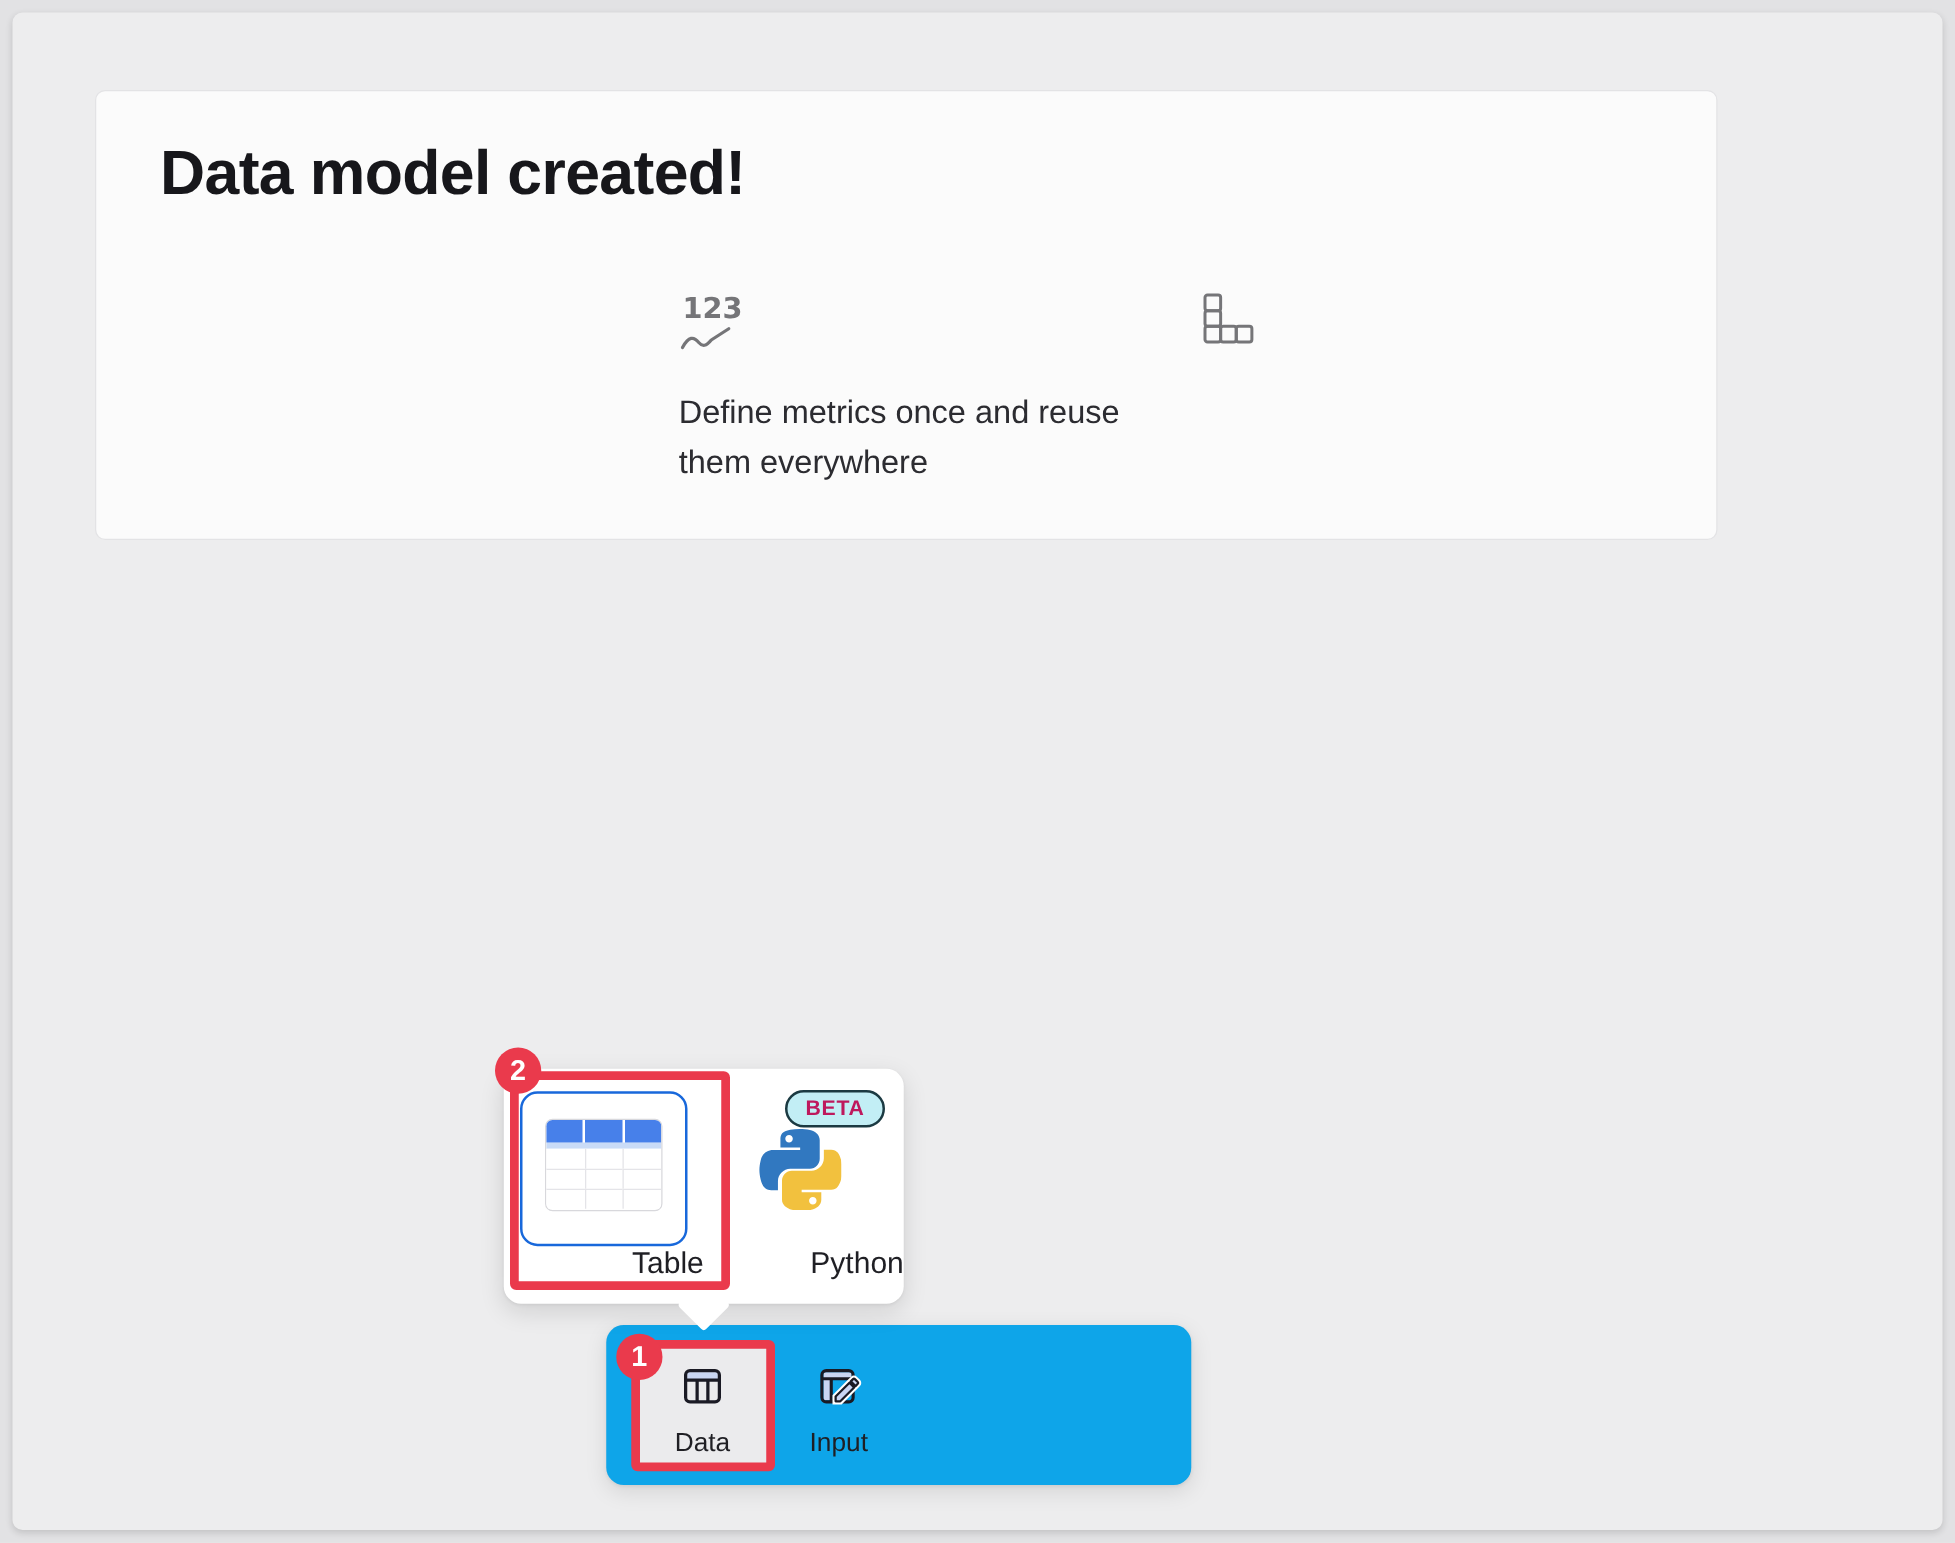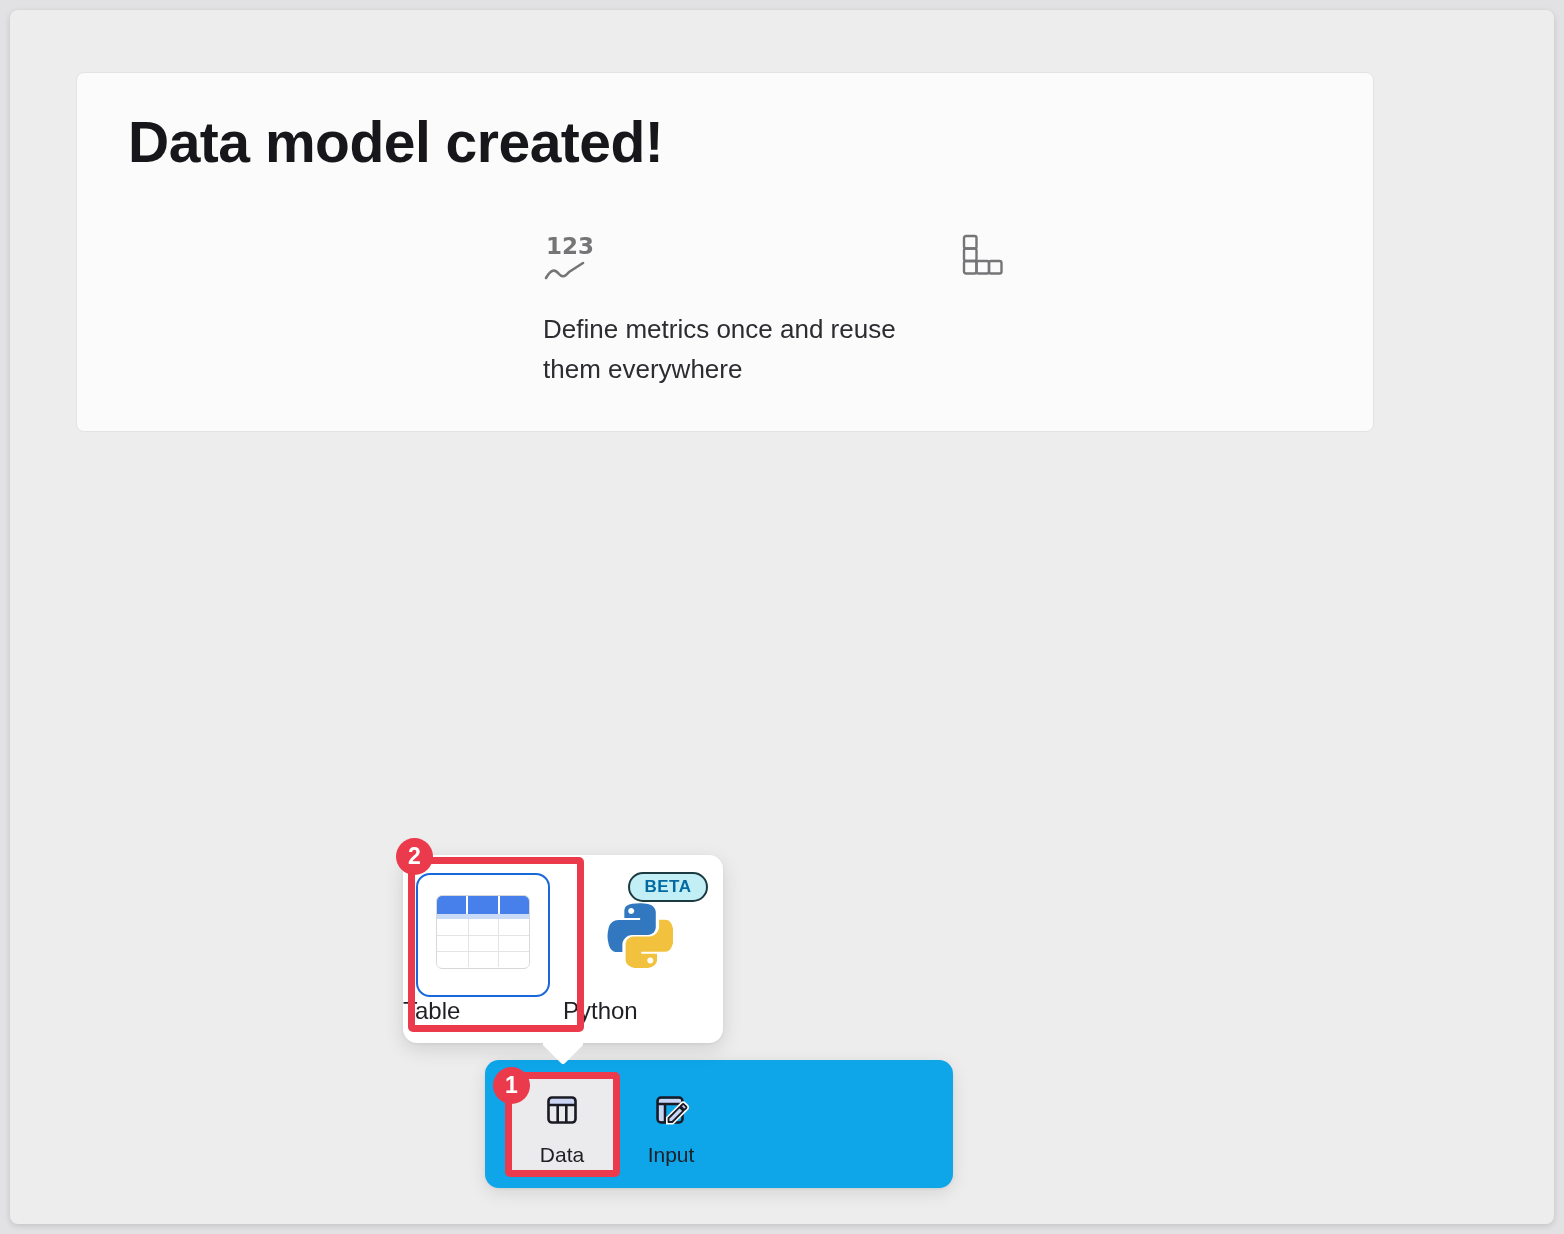--- a/index.html
+++ b/index.html
@@ -1,48 +1,48 @@
 <!DOCTYPE html>
 <html><head>
 <meta charset="utf-8">
 <style>
   html,body{margin:0;padding:0;background:#e2e2e4;font-family:"Liberation Sans","DejaVu Sans",sans-serif;}
   #root{position:relative;width:1564px;height:1234px;background:#e2e2e4;overflow:hidden;}
   .canvas{position:absolute;left:10px;top:10px;width:1544px;height:1214px;background:#ededee;border-radius:8px;box-shadow:0 2px 6px rgba(0,0,0,.14);}
 
   
   .card{position:absolute;left:66px;top:62px;width:1298px;height:360px;background:#fbfbfb;border:1px solid #e3e3e5;border-radius:8px;box-sizing:border-box;}
-  .card-title{position:absolute;left:51px;top:36px;margin:0;font-size:57px;font-weight:700;color:#17171b;letter-spacing:-0.5px;}
+  .card-title{position:absolute;left:51px;top:36px;margin:0;font-size:50px;font-weight:700;color:#17171b;letter-spacing:-0.5px;}
   .feature{position:absolute;top:160px;}
   .feature.f0{left:51px;width:360px;}
   .feature.f1{left:466px;width:360px;}
   .feature.f2{left:883px;width:330px;}
   .feature .f-icon{height:52px;}
   .feature p{margin:24px 0 0 0;font-size:26px;line-height:40px;color:#2c2c31;}
 
   
   .popup{position:absolute;left:393px;top:845px;width:320px;height:188px;background:#fff;border-radius:14px;box-shadow:0 6px 20px rgba(0,0,0,.12),0 1px 3px rgba(0,0,0,.06);z-index:3;}
   .popup-tail{position:absolute;left:145px;top:174px;width:30px;height:30px;background:#fff;transform:rotate(45deg);border-radius:3px;}
   .popup-col{position:absolute;top:0;width:160px;height:188px;}
   .popup-col.c0{left:0;}
   .popup-col.c1{left:160px;}
   .table-tile{position:absolute;left:13px;top:18px;width:134px;height:124px;background:#fff;border:2px solid #1868DB;border-radius:14px;box-sizing:border-box;}
-  .popup-label{position:absolute;top:142px;left:0;width:100%;text-align:left;font-size:24px;color:#1f1f24;}
+  .popup-label{position:absolute;top:142px;left:0;width:100%;text-align:right;font-size:24px;color:#1f1f24;}
 
   
   .mini-table{position:absolute;left:18px;top:20px;width:94px;height:74px;border:1.5px solid #d8d8dc;border-radius:6px;overflow:hidden;background:#fff;box-sizing:border-box;}
   .mini-head{height:18px;display:flex;gap:2px;background:#fff;}
   .mini-head div{flex:1;background:#4780EA;}
   .mini-sub{height:5px;background:#c9dbf7;}
   .mini-grid{display:grid;grid-template-columns:repeat(3,1fr);grid-template-rows:repeat(3,1fr);height:48px;}
   .mini-grid div{border-left:1px solid #e4e4e8;border-top:1px solid #e4e4e8;background:#fff;}
   .mini-grid div:nth-child(3n+1){border-left:none;}
   .mini-grid div:nth-child(-n+3){border-top:none;}
 
-  .beta-pill{position:absolute;left:65px;top:17px;width:80px;height:30px;box-sizing:border-box;background:#C2EEF5;border:2px solid #1B3A42;border-radius:15px;display:flex;align-items:center;justify-content:center;font-size:17px;font-weight:700;letter-spacing:.5px;color:#0369a1;}
+  .beta-pill{position:absolute;left:65px;top:17px;width:80px;height:30px;box-sizing:border-box;background:#C2EEF5;border:2px solid #1B3A42;border-radius:15px;display:flex;align-items:center;justify-content:center;font-size:17px;font-weight:700;letter-spacing:.5px;color:#be185d;}
   .python-logo{position:absolute;left:44px;top:47px;}
 
   
   .toolbar{position:absolute;left:475px;top:1050px;width:468px;height:128px;background:#0ea5e9;border-radius:14px;box-shadow:0 5px 18px rgba(0,0,0,.10),0 1px 3px rgba(0,0,0,.06);z-index:2;display:flex;align-items:center;padding-left:24px;box-sizing:border-box;gap:3px;}
   .tb-item{width:106px;height:104px;display:flex;flex-direction:column;align-items:center;justify-content:center;border-radius:8px;cursor:pointer;}
   .tb-item.active{background:#ebebed;}
   .tb-item span{margin-top:9px;font-size:21px;color:#1f1f24;}
 
   
   .ann-rect{position:absolute;border:7px solid #EA3A4C;border-radius:5px;box-sizing:border-box;z-index:10;pointer-events:none;}

